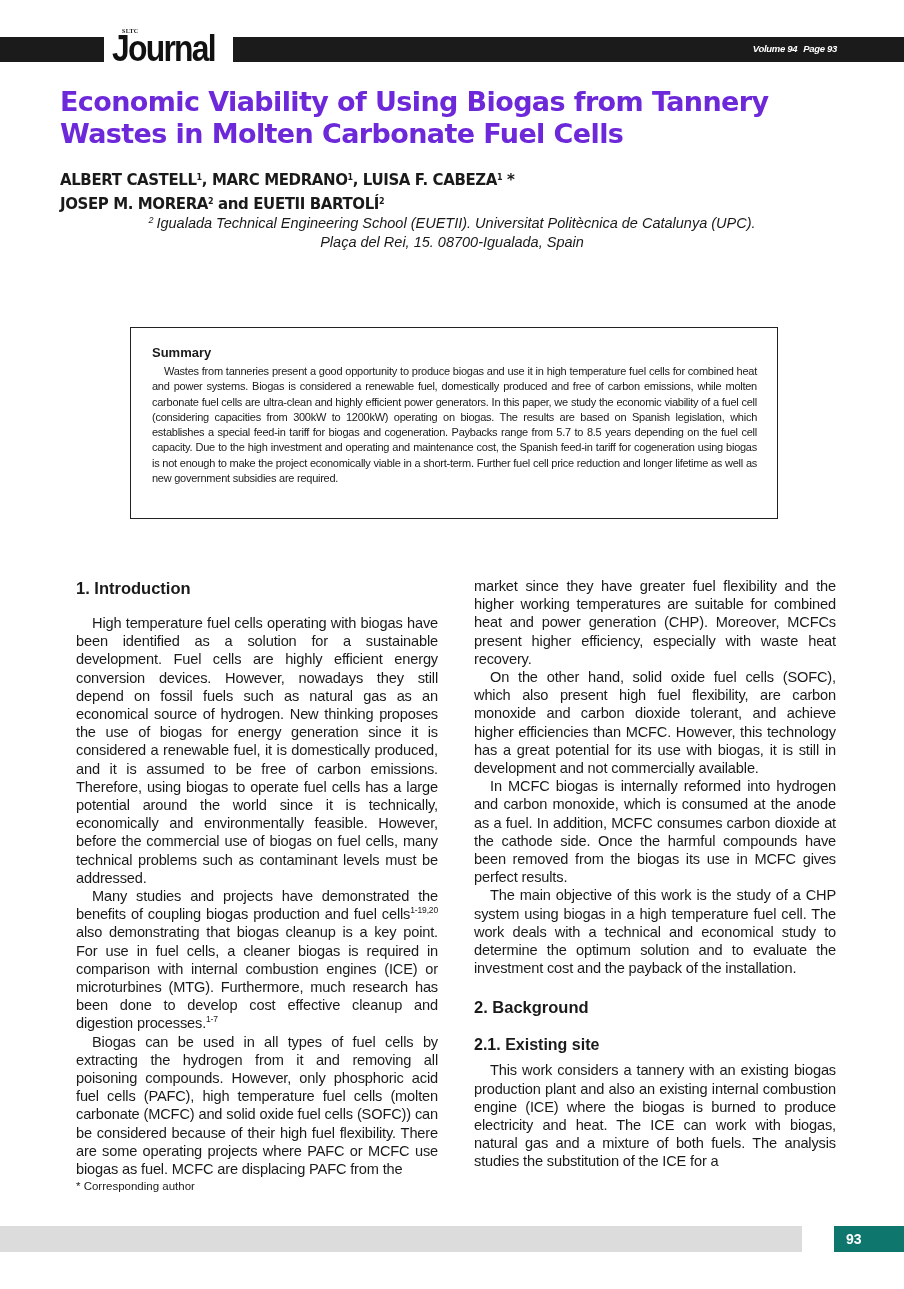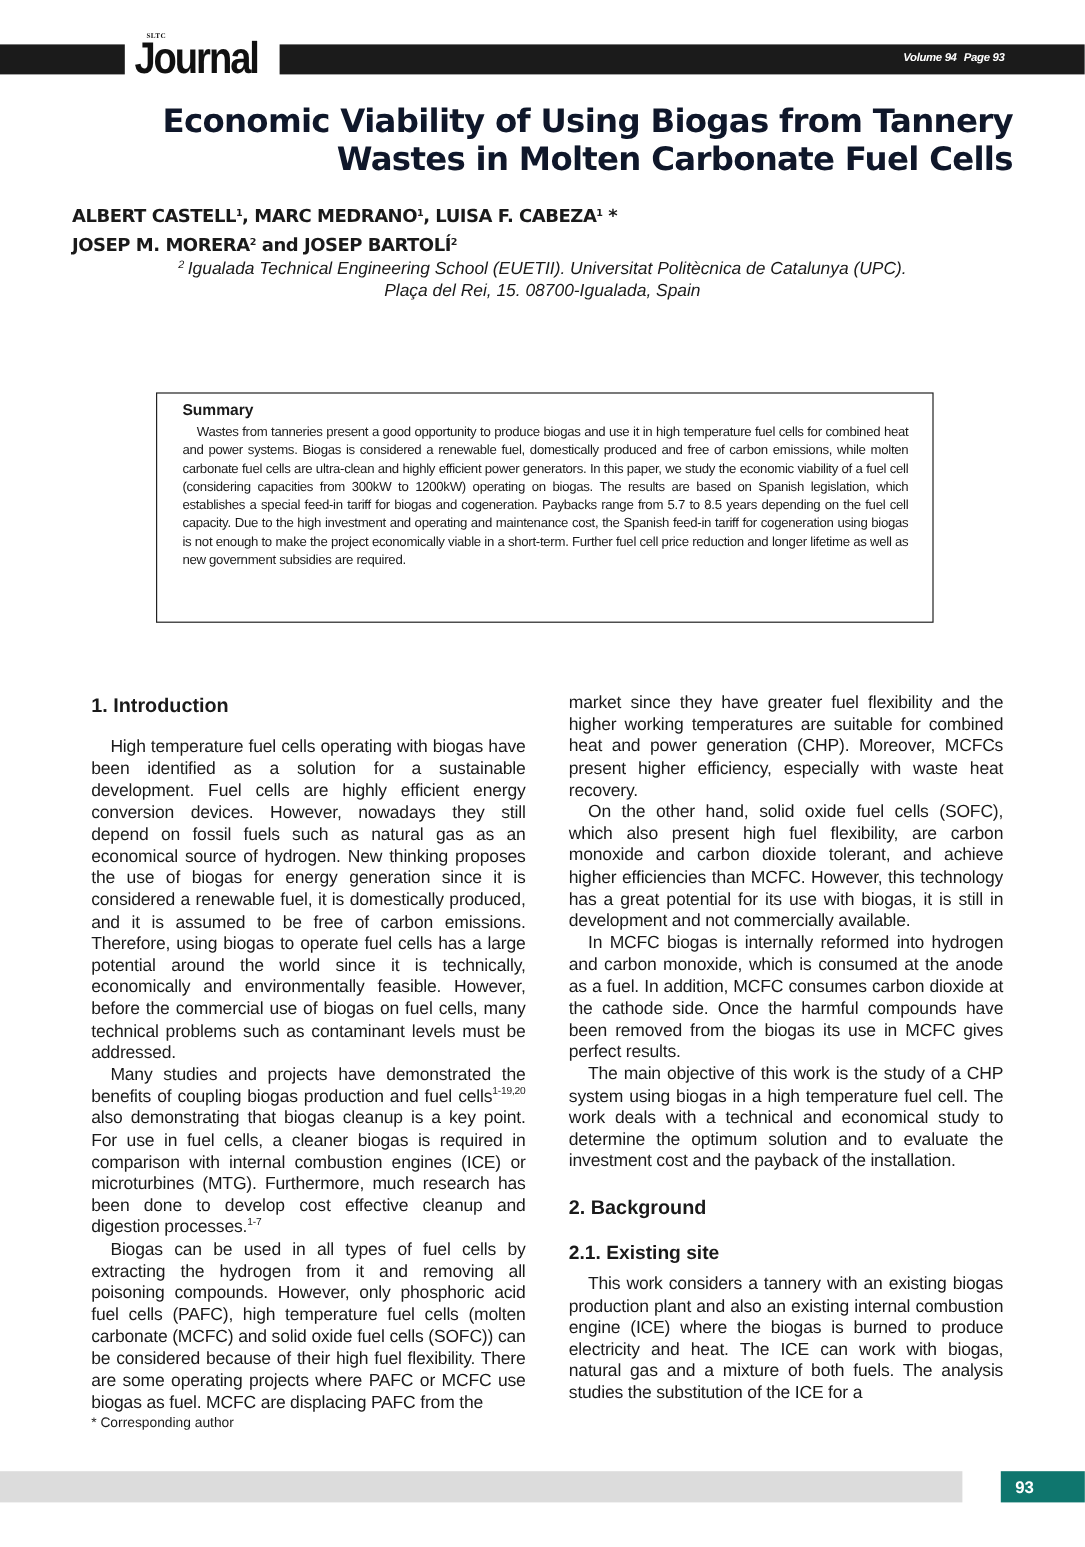--- a/index.html
+++ b/index.html
@@ -22,40 +22,40 @@
     font-size: 6px; font-weight: bold; color: #111; letter-spacing: 0.3px;
   }
   .vol {
     position: absolute; right: 67px; top: 43px; color: #fff;
     font-size: 9.5px; font-style: italic; font-weight: bold; letter-spacing: -0.3px;
   }
   .vol span + span { margin-left: 6px; }
 
   
   .title {
-    position: absolute; left: 60px; width: 784px; top: 86px; text-align: right;
+    position: absolute; left: 60px; width: 784px; top: 86px; text-align: left;
     font-family: "DejaVu Sans", sans-serif; font-weight: bold; font-size: 27px;
-    line-height: 32px; color: #0f172a; letter-spacing: -0.6px;
+    line-height: 32px; color: #6d28d9; letter-spacing: -0.6px;
   }
   .authors {
     position: absolute; left: 60px; width: 784px; top: 167px; text-align: left;
     font-family: "DejaVu Sans", sans-serif; font-weight: bold; font-size: 15px;
     line-height: 22px; letter-spacing: -0.4px; color: #1a1a1a;
   }
   .authors sup { font-size: 8px; vertical-align: 5px; }
   .affil {
     position: absolute; left: 60px; width: 784px; top: 211px; text-align: center;
     font-style: italic; font-size: 14.5px; line-height: 19px; color: #1a1a1a;
   }
   .affil sup { font-size: 9px; vertical-align: 5px; margin-right: 3px; }
 
   
   .summary {
     position: absolute; left: 130px; top: 327px; width: 648px; height: 192px;
-    border: 1.3px solid #222; box-sizing: border-box; padding: 5px 20px 0 21px;
+    border: 1.3px solid #222; box-sizing: border-box; padding: 16px 20px 0 21px;
   }
   .summary-head { font-weight: bold; font-size: 13px; line-height: 17px; margin-bottom: 3px; }
   .summary-body {
     font-size: 11px; line-height: 15.3px; text-align: justify; letter-spacing: -0.25px;
     text-indent: 12px;
   }
 
   
   .col { position: absolute; top: 577px; width: 362px; }
   .col.left { left: 76px; }
@@ -98,21 +98,21 @@
 <div class="authors">
   <div>
     <span>ALBERT CASTELL</span><sup>1</sup>,
     <span>MARC MEDRANO</span><sup>1</sup>,
     <span>LUISA F. CABEZA</span><sup>1</sup>
     <span>*</span>
   </div>
   <div>
     <span>JOSEP M. MORERA</span><sup>2</sup>
     <span>and</span>
-    <span>JOSEP BARTOLÍ</span><sup>2</sup>
+    <span>EUETII BARTOLÍ</span><sup>2</sup>
   </div>
 </div>
 
 <div class="affil">
   <div><sup>2</sup><span>Igualada Technical Engineering School (EUETII). Universitat Politècnica de Catalunya (UPC).</span></div>
   <div>Plaça del Rei, 15. 08700-Igualada, Spain</div>
 </div>
 
 <div class="summary">
   <div class="summary-head">Summary</div>

